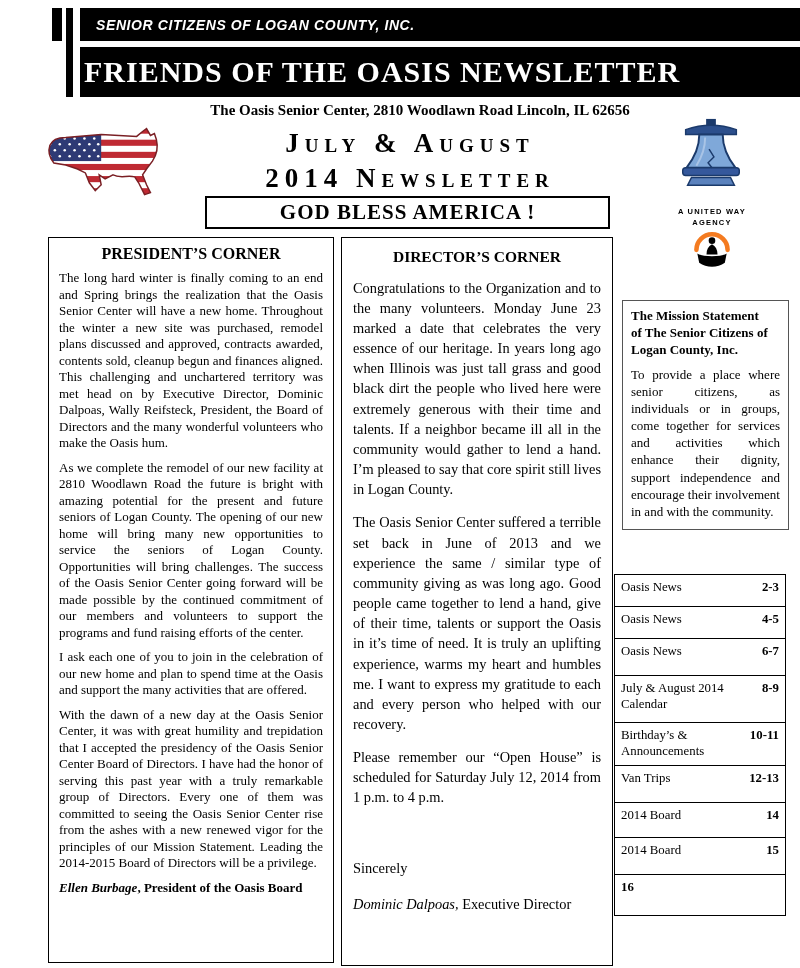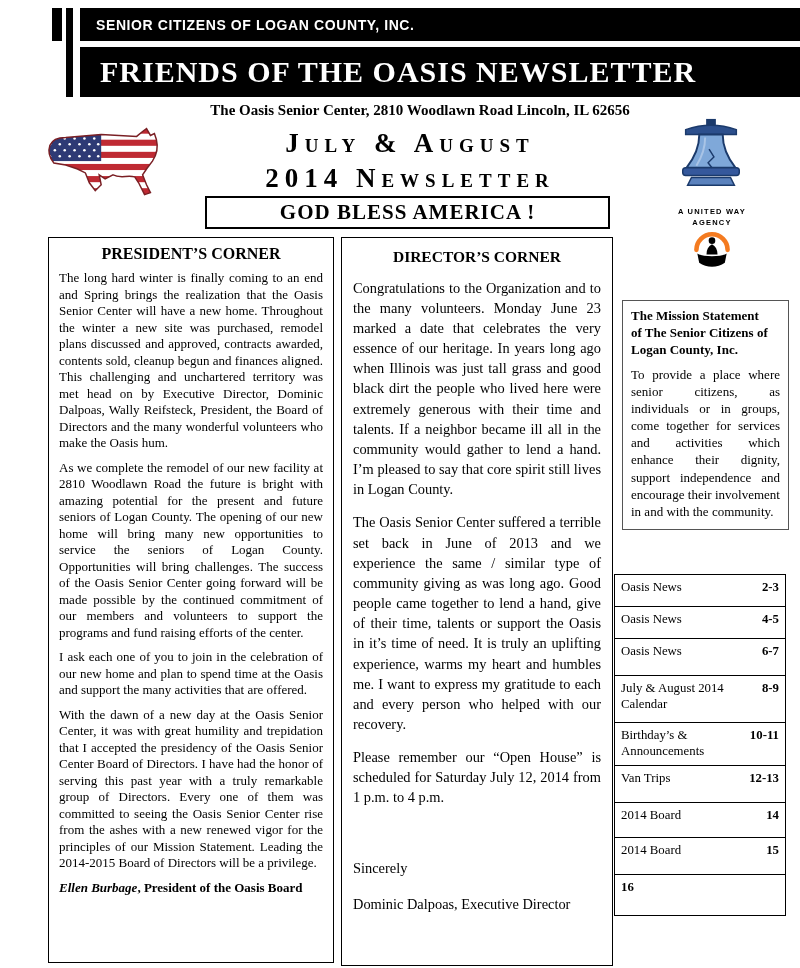--- a/index.html
+++ b/index.html
@@ -5,25 +5,25 @@
   *{margin:0;padding:0;box-sizing:border-box}
   html,body{background:#e8e8e8}
   .page{position:relative;width:800px;height:968px;margin:0 auto;background:#fff;
         font-family:"Liberation Serif",serif;color:#000;overflow:hidden}
 
   
   .stub{position:absolute;left:52px;top:8px;width:10px;height:33px;background:#000}
   .vline{position:absolute;left:66px;top:8px;width:7px;height:89px;background:#000}
   .orgbar{position:absolute;left:80px;top:8px;right:0;height:33px;background:#000;color:#fff;
           display:flex;align-items:center}
-  .orgbar span{font-family:"Liberation Sans",sans-serif;font-weight:bold;
+  .orgbar span{font-family:"Liberation Sans",sans-serif;font-style:italic;font-weight:bold;
                font-size:14px;letter-spacing:.6px;padding-left:16px}
   .titlebar{position:absolute;left:80px;top:47px;right:0;height:50px;background:#000;color:#fff;
             display:flex;align-items:center}
-  .titlebar span{font-size:30px;font-weight:bold;letter-spacing:1px;padding-left:20px;white-space:nowrap}
+  .titlebar span{font-size:30px;font-weight:bold;letter-spacing:1px;padding-left:4px;white-space:nowrap}
 
   .address{position:absolute;left:40px;right:0;top:102px;text-align:center;font-weight:bold;font-size:15px}
 
   .flag{position:absolute;left:44px;top:126px;width:138px;height:82px}
   .issue{position:absolute;left:210px;width:400px;top:128px;text-align:center;
          font-variant:small-caps;font-weight:bold}
   .issue .l1,.issue .l2{font-size:27px;letter-spacing:6px}
   .issue .l2{margin-top:4px}
   .godbless{position:absolute;left:205px;top:196px;width:405px;height:33px;border:2px solid #000;
             text-align:center;font-size:21px;font-weight:bold;line-height:29px;letter-spacing:1px}
@@ -41,21 +41,21 @@
   .col-left p{margin-bottom:8px}
   .sig-president{font-weight:bold;text-align:left}
   .sig-president .name{font-style:italic}
 
   .col-mid{position:absolute;left:341px;top:237px;width:272px;height:729px;border:1px solid #000;
            padding:8px 11px;text-align:justify;font-size:14.4px;line-height:1.4;overflow:hidden}
   .col-mid h2{text-align:center;font-size:15.5px;margin:0 0 10px;font-weight:bold}
   .col-mid p{margin-bottom:13px}
   .sincerely{margin-top:50px;text-align:left}
   .sig-director{margin-top:16px;text-align:left}
-  .sig-director .name{}
+  .sig-director .name{font-style:italic}
 
   .mission{position:absolute;left:622px;top:300px;width:167px;border:1px solid #555;
            padding:7px 8px 9px;font-size:13px;background:#fff}
   .mission .mh{text-align:left;font-weight:bold;line-height:1.3}
   .mission .mb{text-align:justify;line-height:1.32;margin-top:7px}
 
   .inside-bar{position:absolute;left:614px;top:533px;width:177px;height:30px;background:#0a0a0a;
               color:#fff;font-family:"Liberation Sans",sans-serif;font-weight:bold;font-size:12.5px;
               letter-spacing:2.5px;display:flex;align-items:center;justify-content:center;white-space:nowrap}
 

